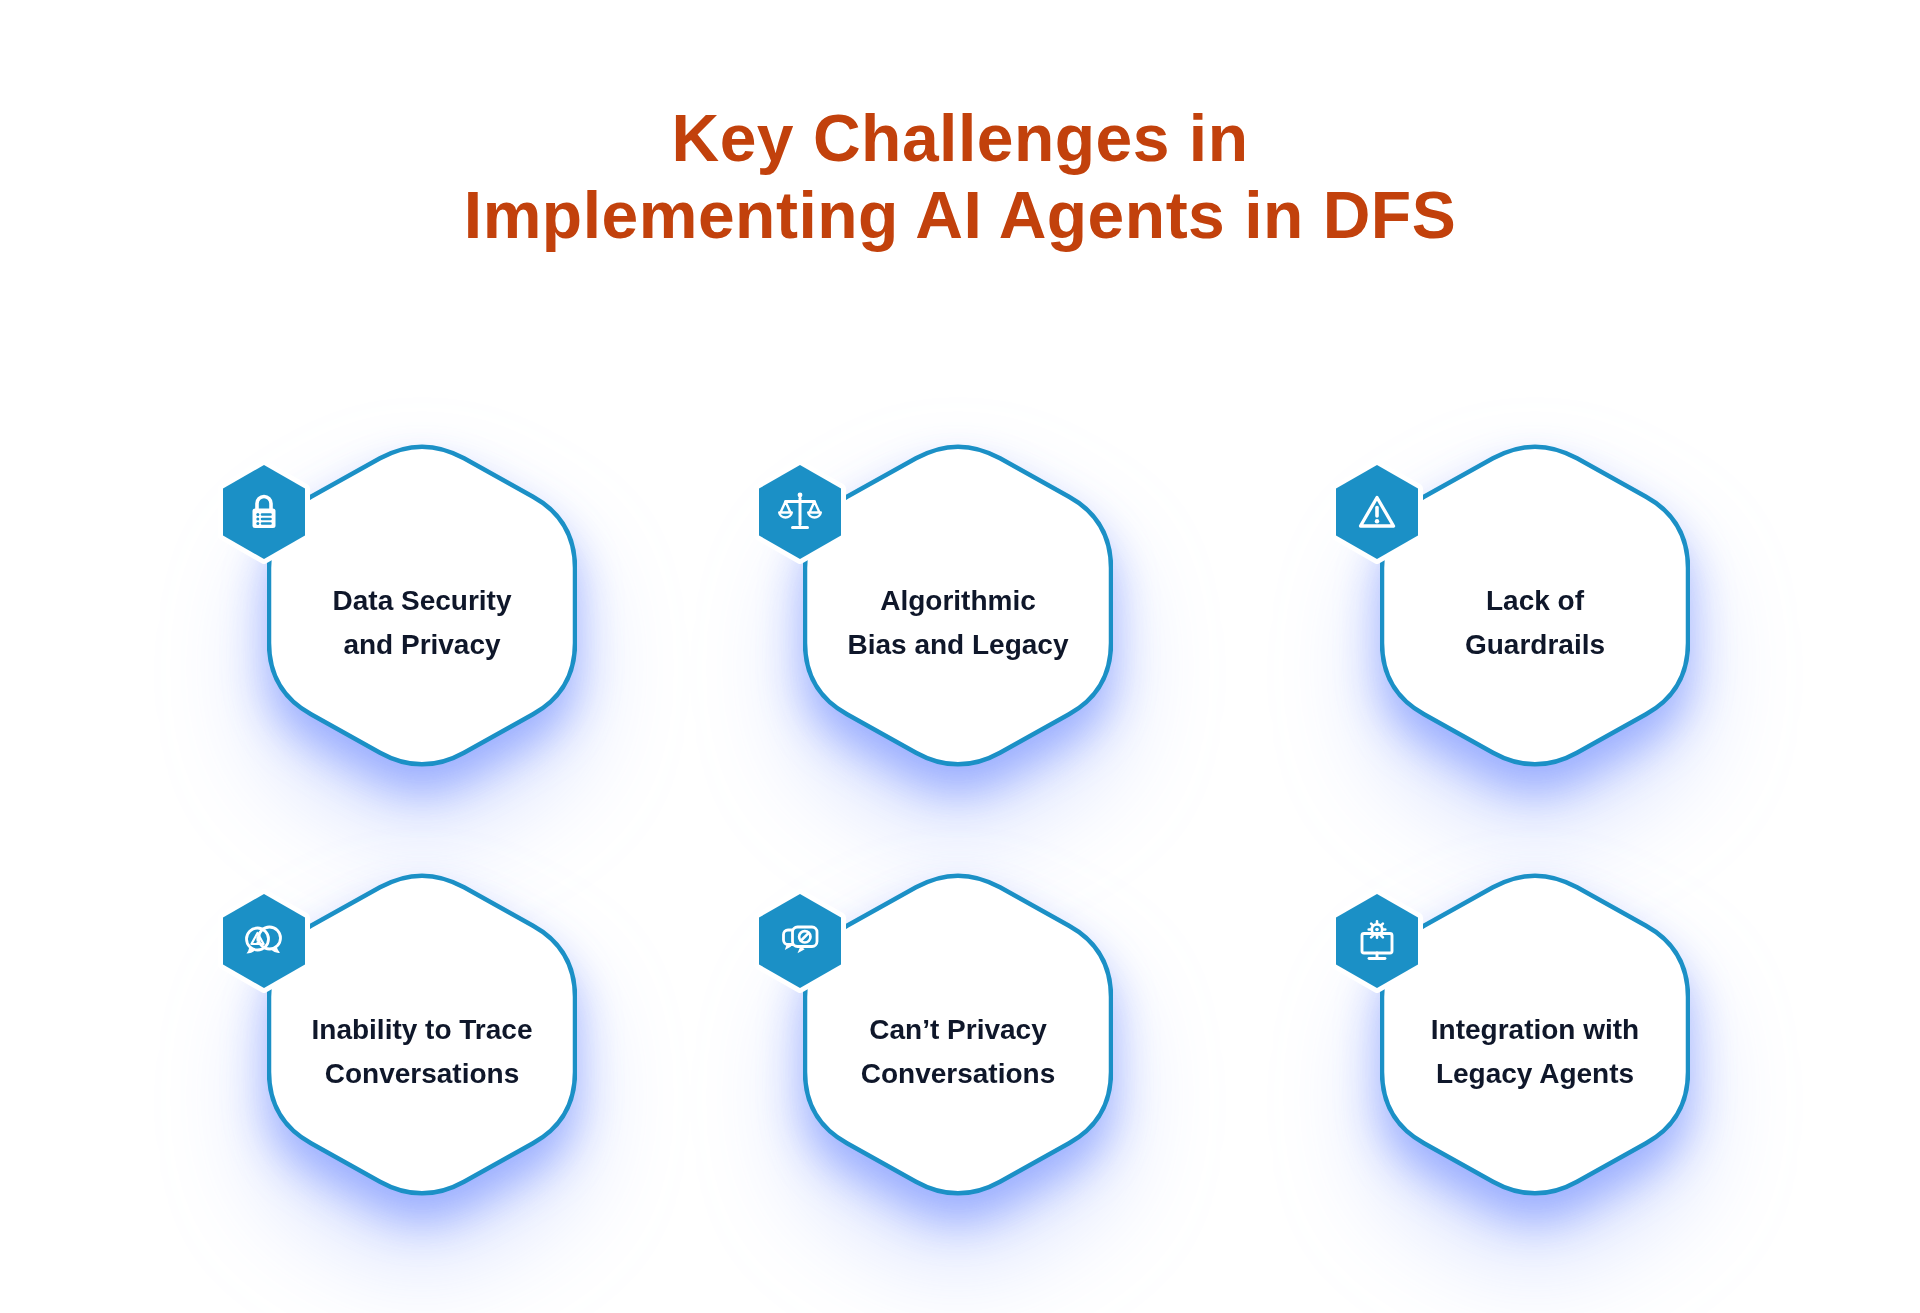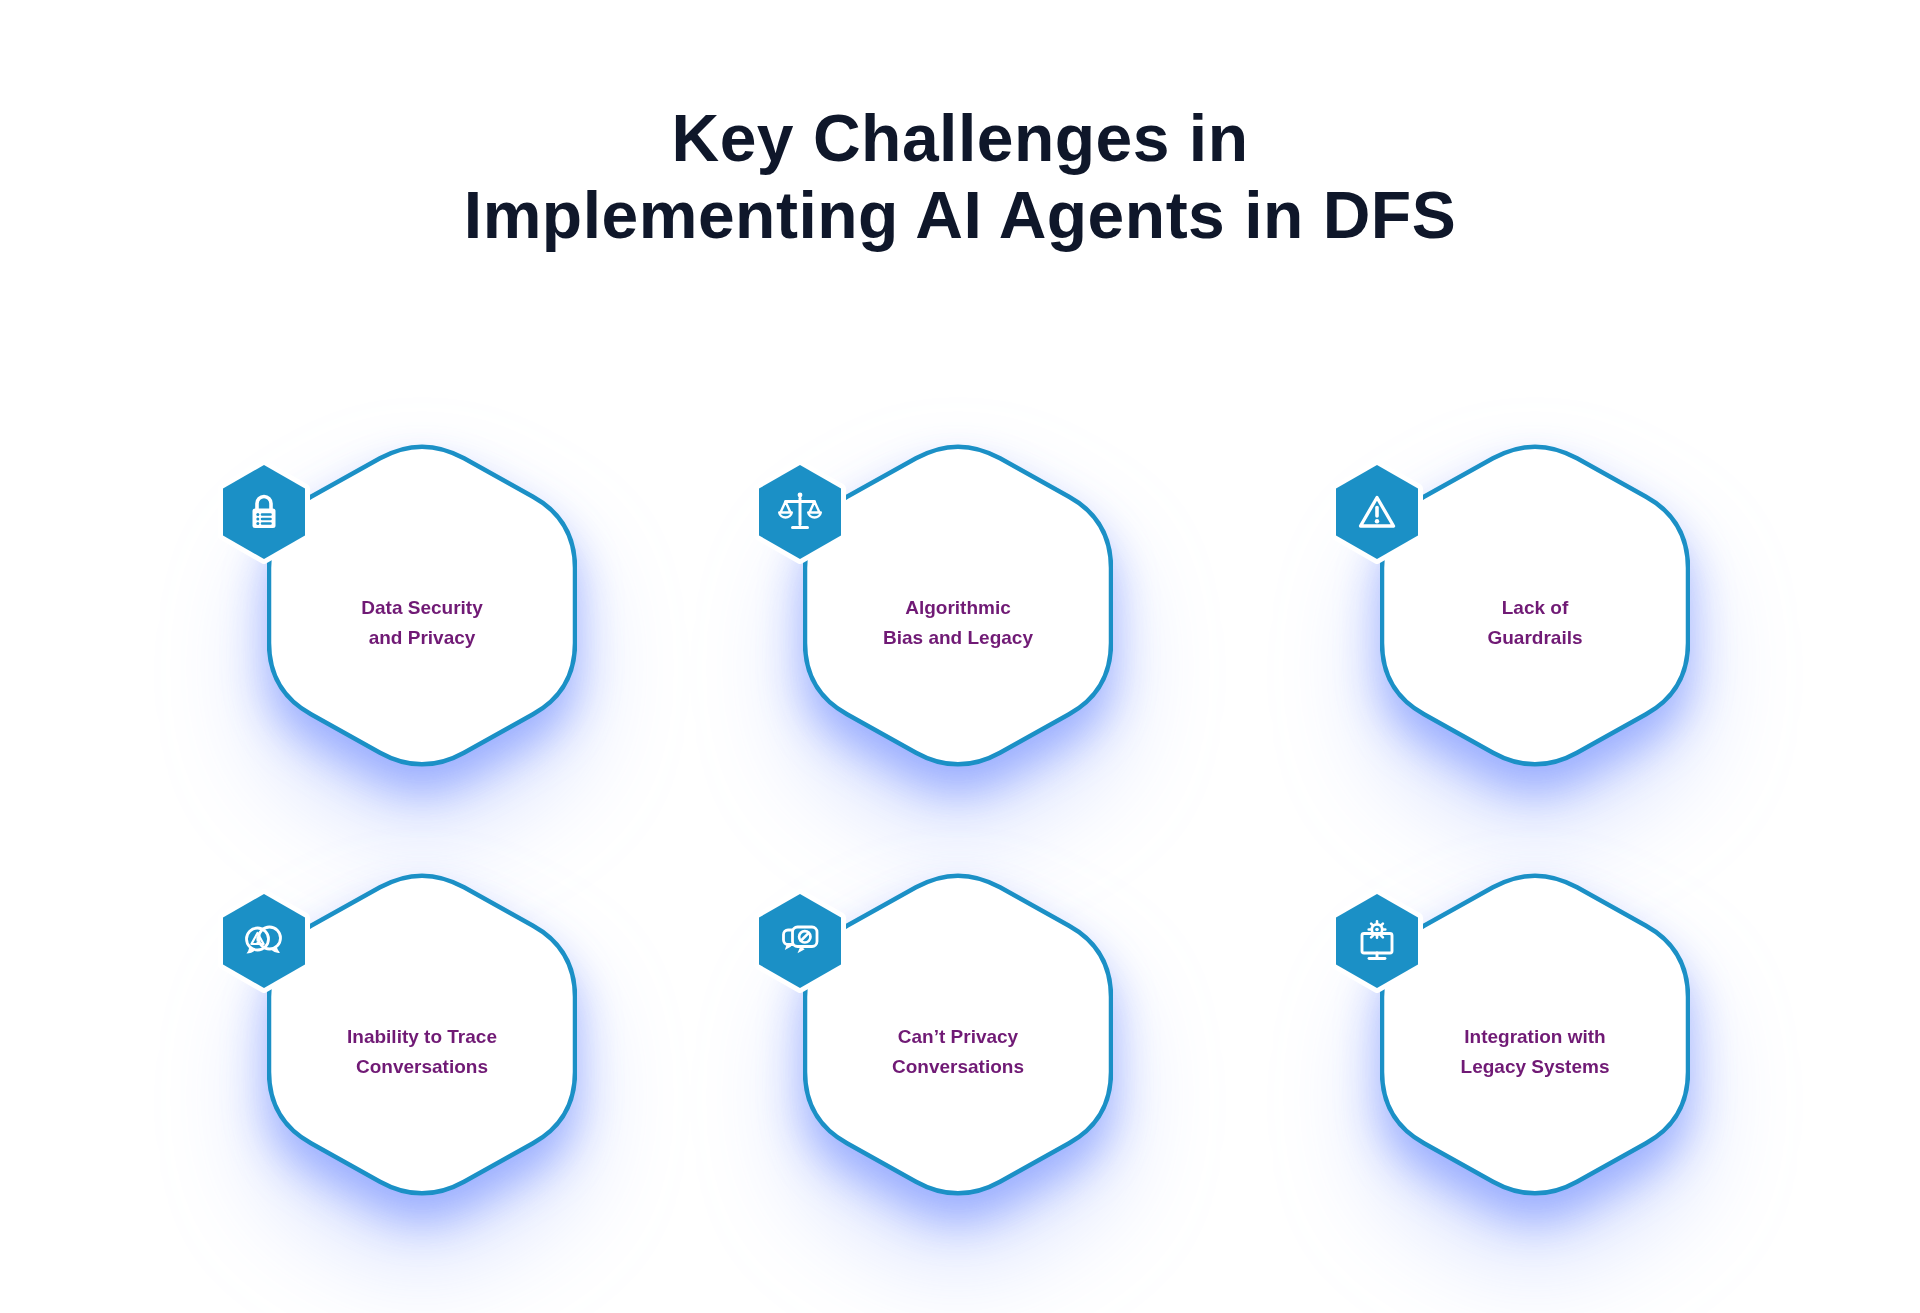--- a/index.html
+++ b/index.html
@@ -4,37 +4,37 @@
 <style>
   html,body{margin:0;padding:0;background:#fff;}
   body{
     width:1920px;height:1313px;position:relative;overflow:hidden;
     font-family:"Liberation Sans","DejaVu Sans",sans-serif;
   }
   .page-title{
     position:absolute;top:100px;left:0;width:1920px;
     text-align:center;
     font-size:66px;font-weight:700;letter-spacing:.5px;
-    color:#0f172a;line-height:1.16;white-space:pre-line;
+    color:#c2410c;line-height:1.16;white-space:pre-line;
   }
   .card{position:absolute;width:310px;height:345px;}
   .card.col1{left:267px;} .card.col2{left:803px;} .card.col3{left:1380px;}
   .card.row1{top:433px;}  .card.row2{top:862px;}
   .hex-outline{
     position:absolute;left:0;top:0;
     filter:drop-shadow(0 26px 22px rgba(86,118,255,.48))
            drop-shadow(0 52px 48px rgba(120,150,255,.30));
   }
   .badge{position:absolute;left:-50px;top:27px;}
   .card-label{
     position:absolute;left:0;top:0;width:310px;height:345px;
     display:flex;align-items:center;justify-content:center;
     padding-top:34px;box-sizing:border-box;
     text-align:center;white-space:pre-line;
-    font-size:19px;font-weight:600;color:#701a75;line-height:1.55;
+    font-size:28px;font-weight:600;color:#0f172a;line-height:1.55;
   }
   .w{stroke:#ffffff;fill:none;stroke-linecap:round;stroke-linejoin:round;}
 </style>
 </head>
 <body>
 
 <div class="page-title">Key Challenges in
 Implementing AI Agents in DFS</div>
 
 <div class="cards">
@@ -148,16 +148,16 @@
         <path class="w" d="M16,41.5 H32" stroke-width="2.9"></path>
         <g stroke="#ffffff" stroke-width="2.6" stroke-linecap="round">
           <path d="M24,4.2 V7 M24,18 V20.8 M15.7,12.5 H18.5 M29.5,12.5 H32.3
                    M18.1,6.6 l2,2 M27.9,18.4 l2,2 M29.9,6.6 l-2,2 M20.1,18.4 l-2,2"></path>
         </g>
         <circle class="w" cx="24" cy="12.5" r="5.2" stroke-width="2.7" fill="#1b90c6"></circle>
         <circle cx="24" cy="12.5" r="1.8" fill="#ffffff"></circle>
       </g>
     </svg>
     <div class="card-label">Integration with
-Legacy Systems</div>
+Legacy Agents</div>
   </div>
 
 </div>
 
 </body></html>

